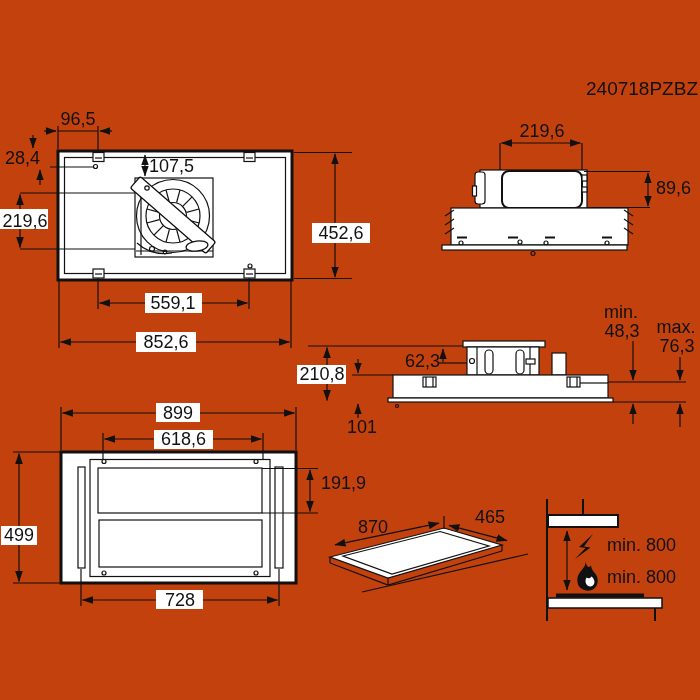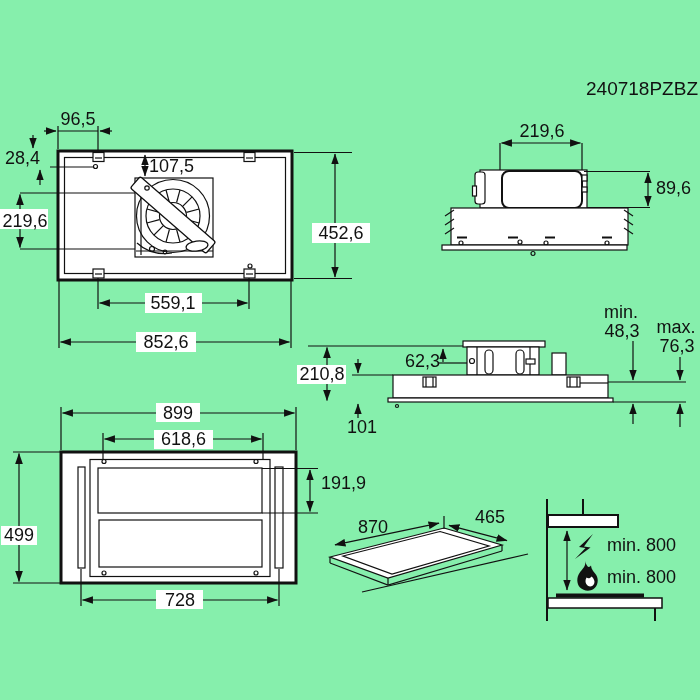--- a/index.html
+++ b/index.html
@@ -1,16 +1,16 @@
 <!DOCTYPE html>
 <html><head>
 <meta charset="utf-8">
 <style>
   html,body{margin:0;padding:0;background:#fff;}
-  .canvas{position:relative;width:700px;height:700px;background:#86efac;overflow:hidden;
+  .canvas{position:relative;width:700px;height:700px;background:#c2410c;overflow:hidden;
           font-family:"Liberation Sans",sans-serif;}
   svg{display:block;}
   .dim{font-family:"Liberation Sans",sans-serif;font-size:18px;fill:#111;}
   .title{font-family:"Liberation Sans",sans-serif;font-size:19px;fill:#111;}
   .ln{stroke:#111;stroke-width:1.2;fill:none;}
   .thick{stroke:#111;stroke-width:3;fill:#fff;}
   .med{stroke:#111;stroke-width:2;fill:none;}
   .wh{fill:#fff;stroke:#111;stroke-width:1.2;}
   .mask{fill:#fff;stroke:none;}
 </style>

